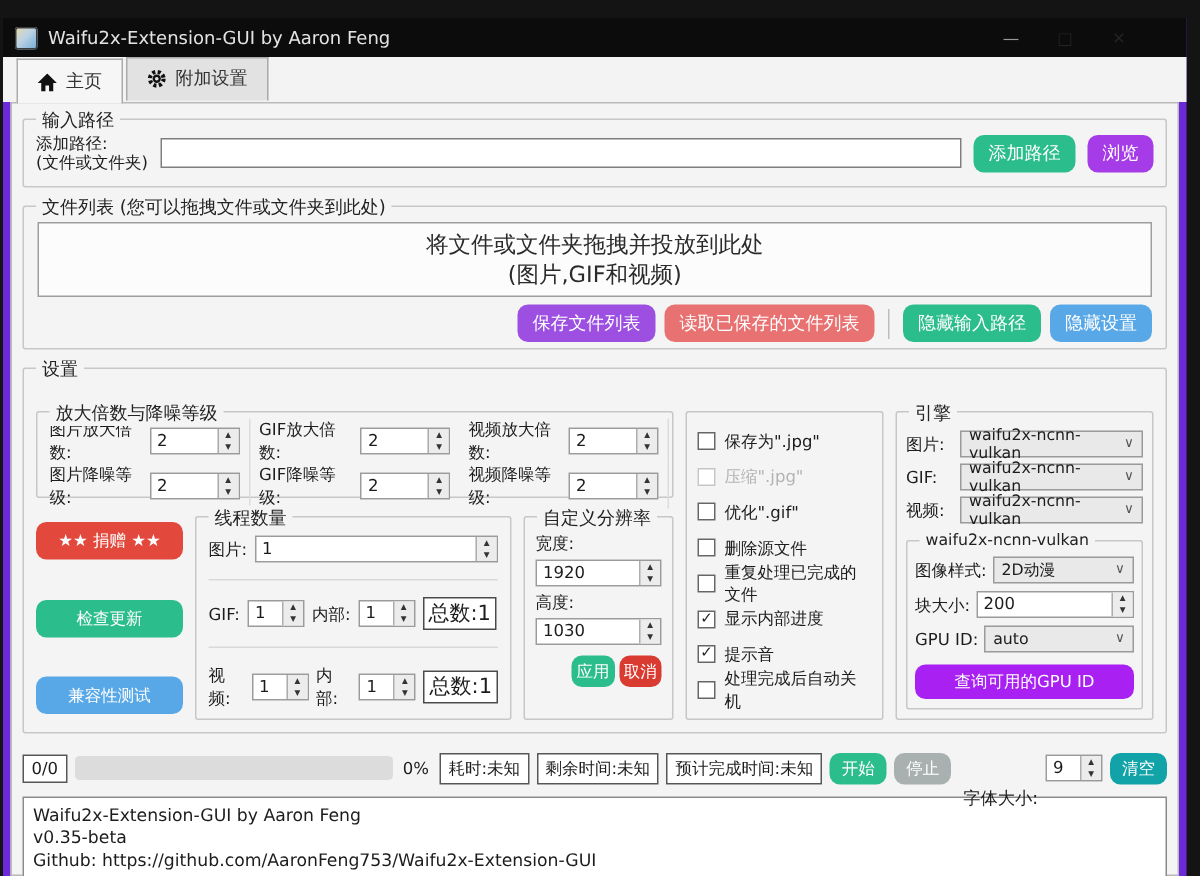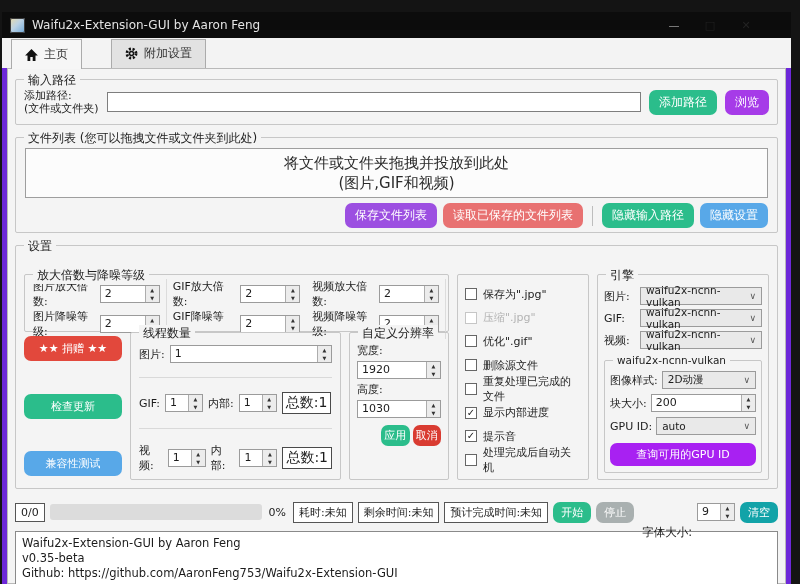--- a/index.html
+++ b/index.html
@@ -12,21 +12,21 @@
   .titlebar { height:26px; background:#0C0C0C; display:flex; align-items:center; padding:0 8px; gap:7px; }
   .appicon { width:15px; height:15px; border-radius:2px;
              background:linear-gradient(135deg,#e8d9a8 0%,#bcd2e4 45%,#6fa8d8 100%);
              box-shadow:inset 0 0 0 1px #3a3a3a; }
   .titletext { color:#E4E4E4; font-size:12px; }
   .winbtns { margin-left:auto; display:flex; gap:22px; padding-right:30px; }
   .winbtn { color:#9a9a9a; font-size:11px; width:14px; text-align:center; }
   .winbtn.dim { color:#232323; }
 
   
-  .tabstrip { height:30px; display:flex; align-items:flex-end; padding-left:9px; background:#F3F3F3;gap:27px; }
+  .tabstrip { height:30px; display:flex; align-items:flex-start; padding-left:9px; background:#F3F3F3; }
   .tab { display:flex; align-items:center; gap:6px; padding:5px 13px 6px; font-size:12px;
          border:1px solid #ABABAB; border-bottom:none; background:#E2E2E2; color:#333; margin-right:2px; }
   .tab.active { background:#F6F6F6; position:relative; top:1px; padding-top:6px; }
   .ticon svg { display:block; }
 
   
   .pane { margin:0 5px; height:516px; border:1px solid #B9B9B9; background:#F4F4F4; padding:2px 7px 0; }
 
   
   .group { position:relative; border:1px solid #C7C7C7; border-radius:2px; }
@@ -75,21 +75,21 @@
   .g-filelist { margin-top:12px; height:96px; padding:10px 9px 5px; }
   .dropzone { height:50px; background:#FCFCFC; border:1px solid #9E9E9E; display:flex; flex-direction:column; align-items:center; justify-content:center; font-size:15px; color:#2a2a2a; line-height:20px; }
   .filebtns { margin-top:5px; display:flex; justify-content:flex-end; align-items:center; gap:6px; }
   .vsep { width:1px; height:20px; background:#BDBDBD; margin:0 3px; }
 
   
   .g-settings { margin-top:12px; height:244px; padding:28px 8px 8px; }
   .settings-flex { display:flex; gap:8px; height:100%; }
   .col-left { flex:1; display:flex; flex-direction:column; }
 
-  .g-scale { height:58px; display:grid; grid-template-columns:1fr 1fr 1fr; padding:4px 2px; }
+  .g-scale { height:58px; margin-bottom:12px; display:grid; grid-template-columns:1fr 1fr 1fr; padding:4px 2px; }
   .scell { display:flex; align-items:center; gap:4px; padding:0 6px; font-size:11px; }
   .scell:nth-child(3n+1), .scell:nth-child(3n+2) { border-right:1px solid #DCDCDC; }
   .scell .spin { width:60px; flex:none; }
 
   .left-bottom { flex:1; display:flex; gap:8px; }
   .btncol { width:98px; display:flex; flex-direction:column; justify-content:space-between; padding:4px 0; }
   .btncol .btn { font-size:11px; padding:5px 4px;text-align:center; }
 
   .g-threads { flex:1; padding:12px 8px 6px; display:flex; flex-direction:column; justify-content:space-between; }
   .trow { display:flex; align-items:center; gap:5px; font-size:11px; }

